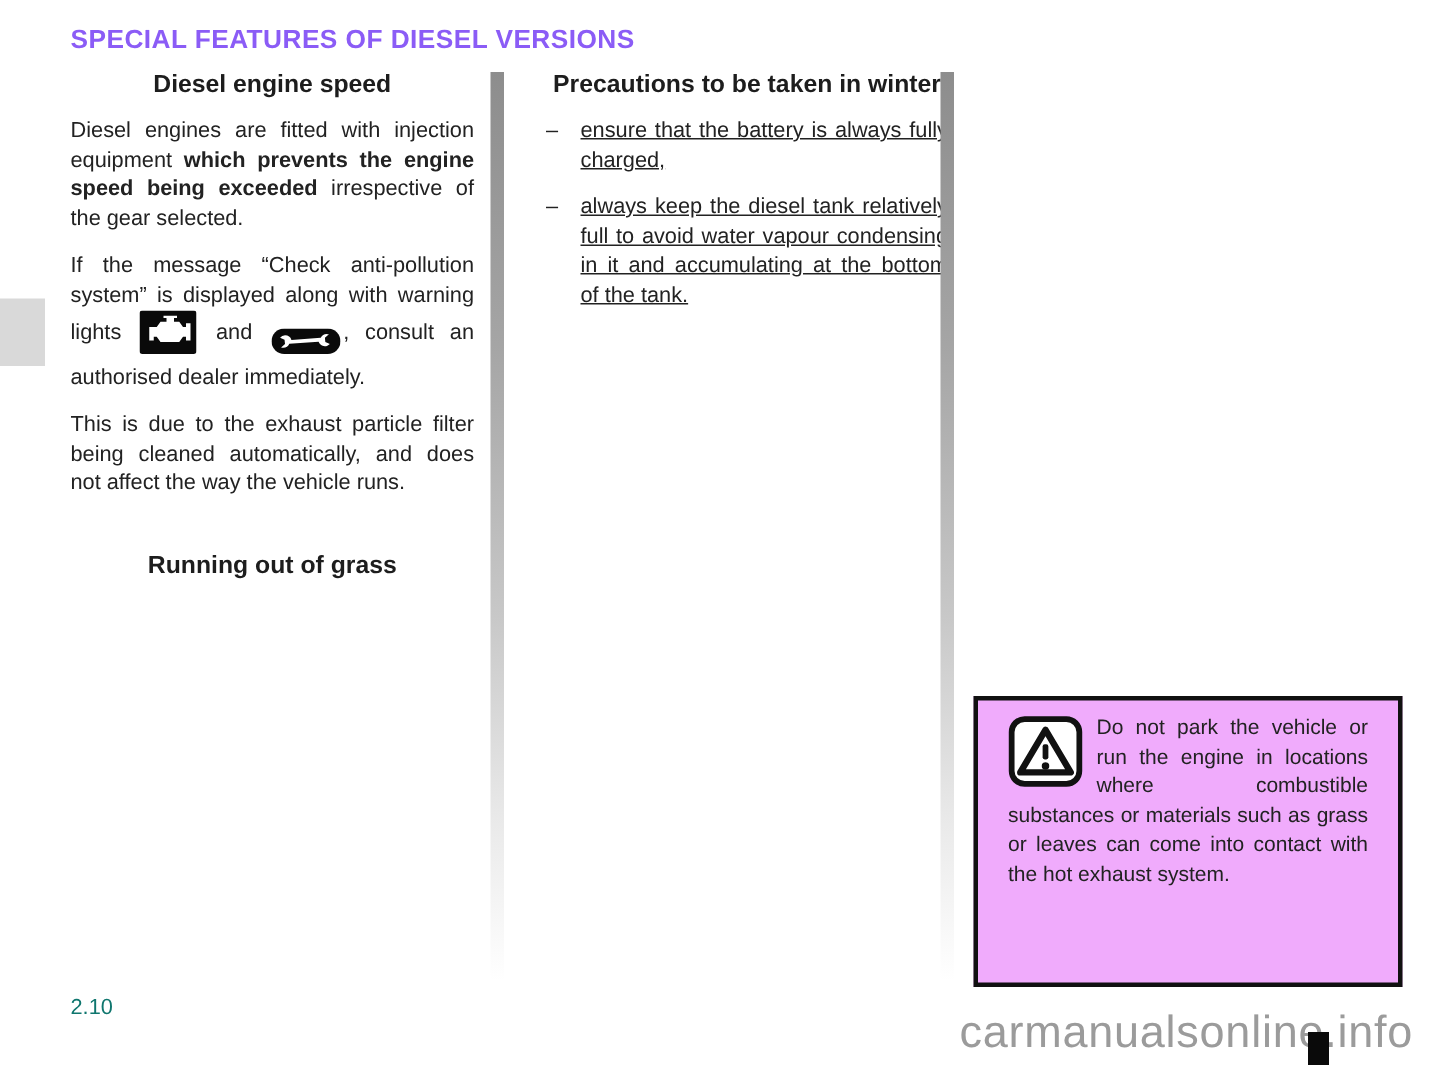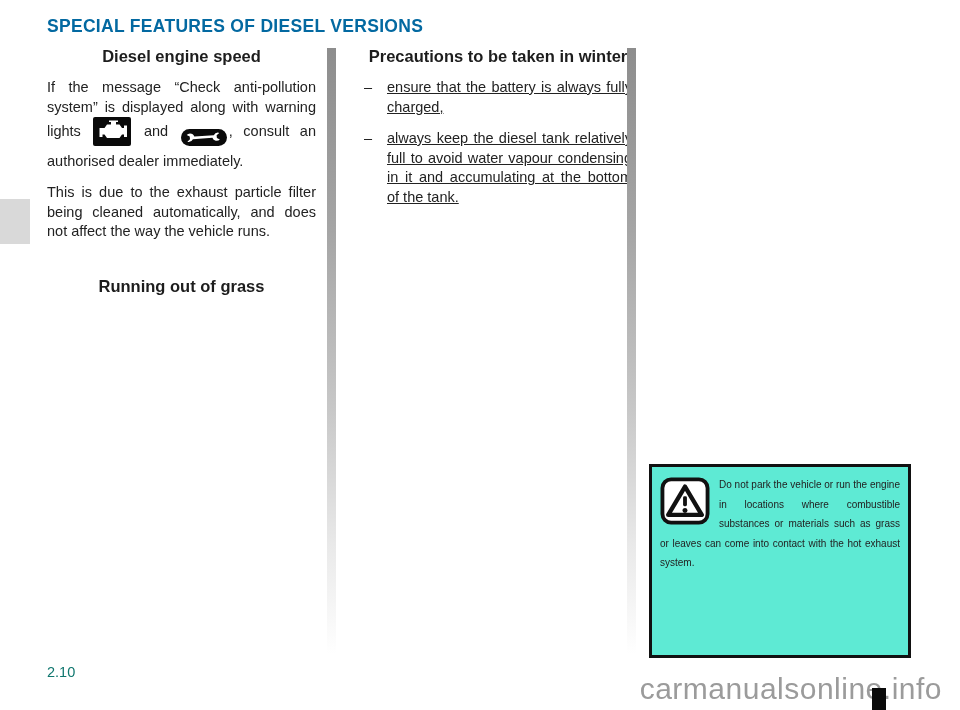--- a/index.html
+++ b/index.html
@@ -8,21 +8,21 @@
     background: #ffffff;
     font-family: "Liberation Sans", sans-serif;
     color: #222222;
     overflow: hidden;
     position: relative;
   }
   .page { position: absolute; inset: 0; }
 
   .page-title {
     position: absolute; left: 47px; top: 16px;
-    font-size: 17.5px; font-weight: bold; color: #0369a1;
+    font-size: 17.5px; font-weight: bold; color: #8b5cf6;
     letter-spacing: 0.3px;
   }
 
   .edge-tab {
     position: absolute; left: 0; top: 199px;
     width: 30px; height: 45px; background: #d9d9d9;
   }
 
   .col {
     position: absolute; top: 46px;
@@ -52,23 +52,23 @@
     background: linear-gradient(to bottom,
       #8d8d8d 0%, #a5a5a5 30%, #c8c8c8 60%, #e9e9e9 82%, rgba(255,255,255,0) 100%);
   }
   .bar-1 { left: 327px; }
   .bar-2 { left: 627px; }
 
   .warning-box {
     position: absolute; left: 649px; top: 464px;
     width: 240px; height: 172px;
     border: 3px solid #111111;
-    padding: 8px 8px;
-    font-size: 10px; line-height: 19.5px; text-align: justify;
-    background: #5eead4;
+    padding: 8px 20px;
+    font-size: 14px; line-height: 19.5px; text-align: justify;
+    background: #f0abfc;
   }
   .warning-box .warn-icon {
     float: left; width: 50px; height: 48px;
     margin: 2px 9px 2px 0;
   }
 
   .page-number {
     position: absolute; left: 47px; top: 664px;
     font-size: 14.5px; color: #0f766e;
   }
@@ -89,20 +89,21 @@
 
 <div class="page">
 
   <div class="page-title">SPECIAL FEATURES OF DIESEL VERSIONS</div>
 
   <div class="edge-tab"></div>
 
   <div class="col col-left">
     <h2 class="sect-heading">Diesel engine speed</h2>
 
+    <p><span>Diesel engines are fitted with injection equipment </span><b>which prevents the engine speed being exceeded</b><span> irrespective of the gear selected.</span></p>
 
     <p><span>If the message “Check anti-pollution system” is displayed along with warning lights </span><span class="inline-light"><svg width="38" height="29" viewBox="0 0 38 29">
           <rect x="0" y="0" width="38" height="29" rx="2" fill="#0a0a0a"></rect>
           <path fill="#ffffff" d="M8 11 h3.5 l2.5-3.5 h4 V5 h-2 V3.5 h9 V5 h-2 v2.5 h3.5 L29 11 h2 V8.5 h3 V20 h-3 v-2.5 h-2 l-2.5 3.5 H14 l-2.5-3.5 H9.5 V20 h-3 v-9 z"></path>
         </svg></span><span> and </span><span class="inline-light"><svg width="46" height="17" viewBox="0 0 46 17">
           <rect x="0" y="0" width="46" height="17" rx="8.5" fill="#0a0a0a"></rect>
           <path fill="#ffffff" d="M9 4.5 a4.5 4.5 0 0 1 4.3 3.1 l19.5-1.4 a4.5 4.5 0 0 1 4-2.6 a4.5 4.5 0 0 1 1.5 0.3 L35.6 6.2 l0.3 2.8 l3 1.4 a4.5 4.5 0 0 1-7.5-1.6 L11.9 10.2 a4.5 4.5 0 0 1-4.1 2.7 a4.5 4.5 0 0 1-1.4-0.2 l2.6-2.4 l-0.3-2.8 l-3-1.4 A4.5 4.5 0 0 1 9 4.5 z"></path>
         </svg></span><span>, consult an authorised dealer immediately.</span></p>
 
     <p>This is due to the exhaust particle filter being cleaned automatically, and does not affect the way the vehicle runs.</p>

